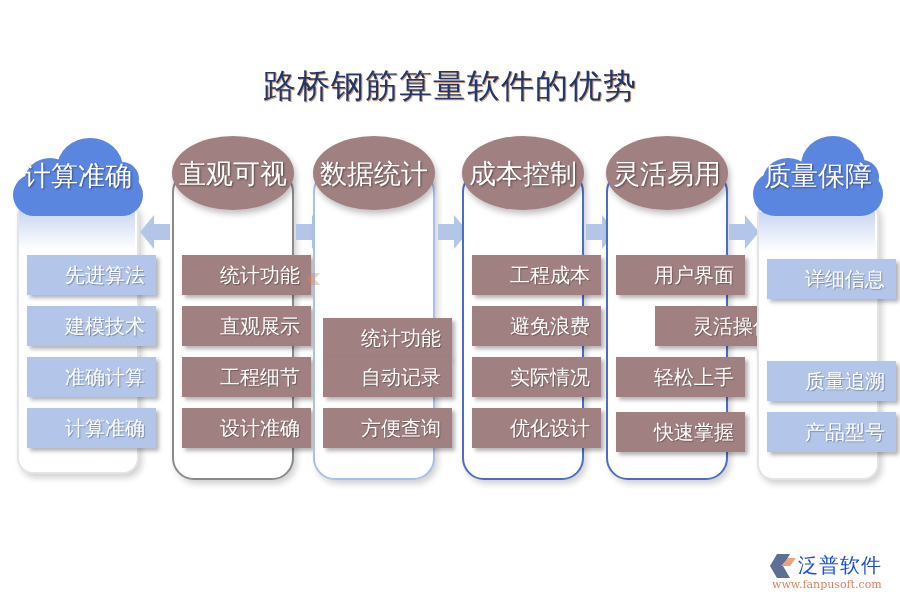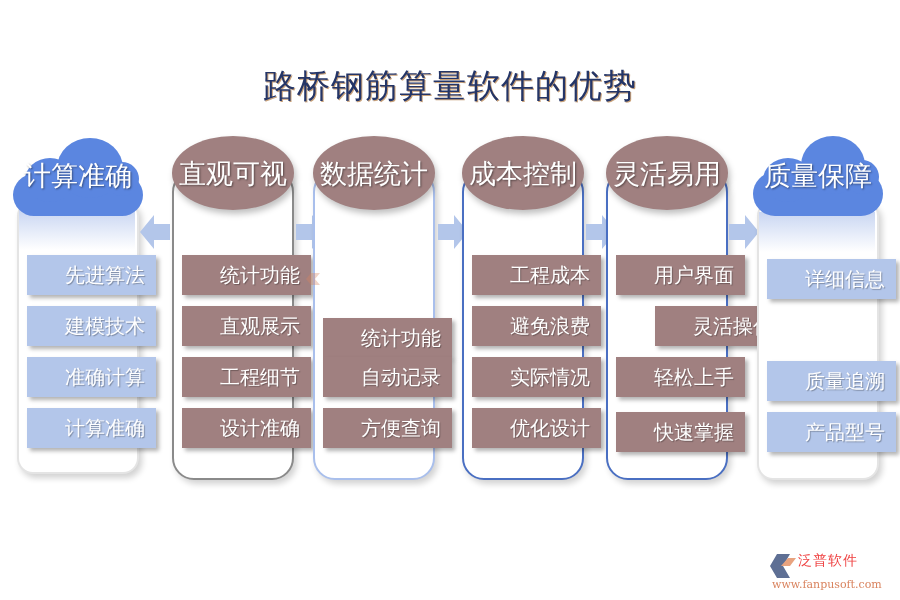--- a/index.html
+++ b/index.html
@@ -44,21 +44,21 @@
     box-shadow: 3px 3px 4px rgba(0,0,0,0.3);
     text-shadow: 1px 1px 1px rgba(0,0,0,0.3);
     padding-left: 27px;
   }
   .item.brown { background:#a08080; }
   .item.blue { background:#b3c6ea; }
   .arrow { position:absolute; width:30px; height:38px; }
   .arrow svg { display:block; }
   .logo { position:absolute; left:770px; top:552px; width:130px; height:40px; }
   .logo-text {
-    position:absolute; left:28px; top:0; font-size:14px; color:#ef4444;
+    position:absolute; left:28px; top:0; font-size:20px; color:#1d4ed8;
     font-family:"DejaVu Sans", sans-serif; letter-spacing:1px;
   }
   .logo-url {
     position:absolute; left:2px; top:26px; font-size:11px; color:#d9835e;
     font-family:"DejaVu Serif", serif;
   }
   .logo-icon { position:absolute; left:0; top:2px; width:26px; height:24px; }
   .watermark {
     position:absolute; left:306px; top:270px; width:14px; height:12px; opacity:0.35;
   }

